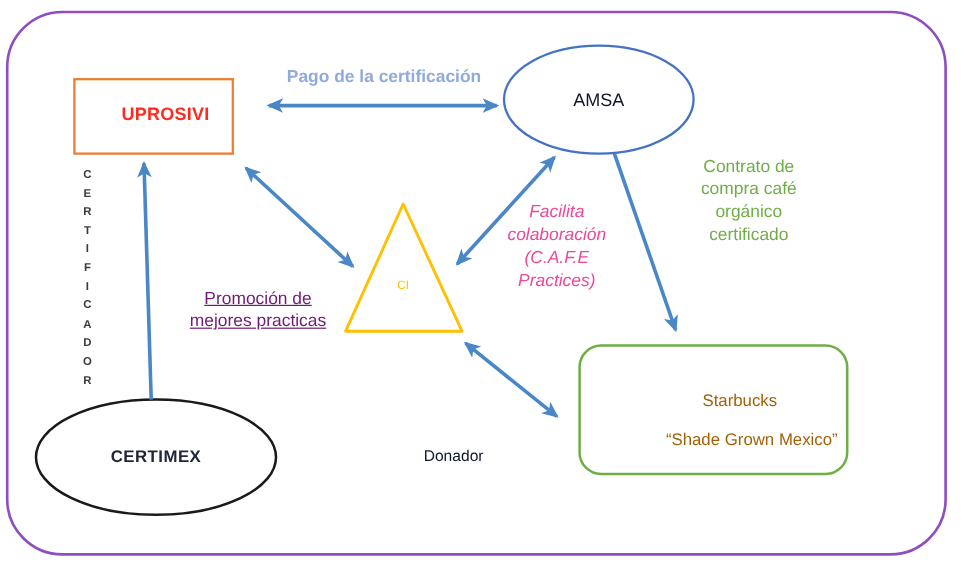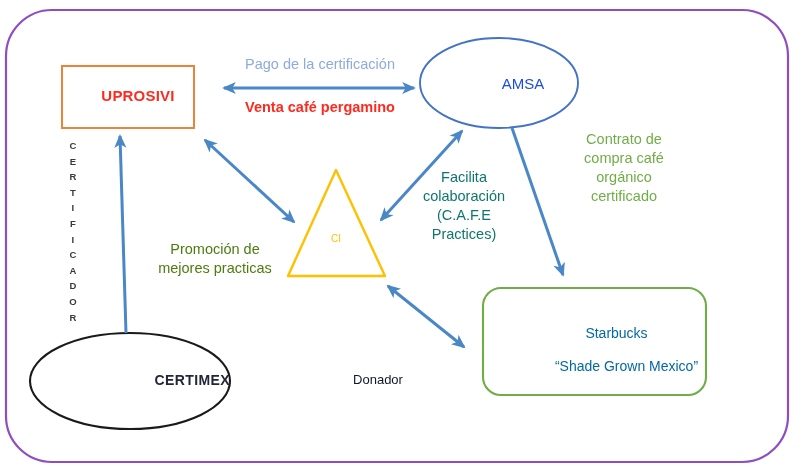--- a/index.html
+++ b/index.html
@@ -42,40 +42,38 @@
   
   #uprosivi-label {
     left: 62px; top: 86px; width: 152px;
     color: #ff2a1f;
     font-size: 15px;
     font-weight: bold;
     letter-spacing: .2px;
   }
   #amsa-label {
     left: 420px; top: 74px; width: 158px;
-    color: #1d4ed8;
+    color: #0f172a;
     font-size: 15px;
-    padding-left: 24px;
   }
   #ci-label {
     left: 305px; top: 232px; width: 62px;
     color: #ffc000;
     font-size: 10px;
   }
   #certimex-label {
     left: 30px; top: 371px; width: 200px;
     color: #222638;
     font-size: 14px;
     font-weight: bold;
     letter-spacing: .4px;
-    text-align: right;
   }
   #starbucks-label {
     left: 483px; top: 305px; width: 267px;
-    color: #0369a1;
+    color: #a16207;
     font-size: 14px;
   }
   #starbucks-label .l2 { display: block; margin-top: 14px; padding-left: 20px; }
 
   
   #certificador-label {
     position: absolute;
     left: 60px;
     top: 138px;
     width: 26px;
@@ -86,41 +84,44 @@
     line-height: 15.6px;
     letter-spacing: .3px;
   }
   #certificador-label span { display: block; }
 
   
   #lbl-pago {
     left: 205px; top: 55px; width: 230px;
     color: #8faadc;
     font-size: 14.5px;
+    font-weight: bold;
   }
   #lbl-venta {
     left: 205px; top: 98px; width: 230px;
     color: #ff2a1f;
     font-size: 14.5px;
     font-weight: bold;
   }
   #lbl-asistencia {
     left: 145px; top: 182px; width: 140px;
     color: #ffc000;
     font-size: 14.5px;
   }
   #lbl-promocion {
     left: 136px; top: 240px; width: 158px;
-    color: #4d7c0f;
-    font-size: 14.5px;
+    color: #701a75;
+    font-size: 14.5px;
+    text-decoration: underline;
   }
   #lbl-facilita {
     left: 405px; top: 168px; width: 118px;
-    color: #0f766e;
-    font-size: 14.5px;
+    color: #ec4899;
+    font-size: 14.5px;
+    font-style: italic;
   }
   #lbl-contrato {
     left: 562px; top: 130px; width: 124px;
     color: #70ad47;
     font-size: 14.5px;
   }
   #lbl-donador {
     left: 332px; top: 333px; width: 92px;
     color: #0f172a;
     font-size: 13px;
@@ -190,21 +191,20 @@
       <span>I</span>
       <span>C</span>
       <span>A</span>
       <span>D</span>
       <span>O</span>
       <span>R</span>
     </div>
 
   <div class="edge-label" id="lbl-pago">Pago de la certificación</div>
 
-  <div class="edge-label" id="lbl-venta">Venta café pergamino</div>
 
 
   <div class="edge-label" id="lbl-promocion">Promoción de
 mejores practicas</div>
 
   <div class="edge-label" id="lbl-facilita">Facilita
 colaboración
 (C.A.F.E
 Practices)</div>
 

